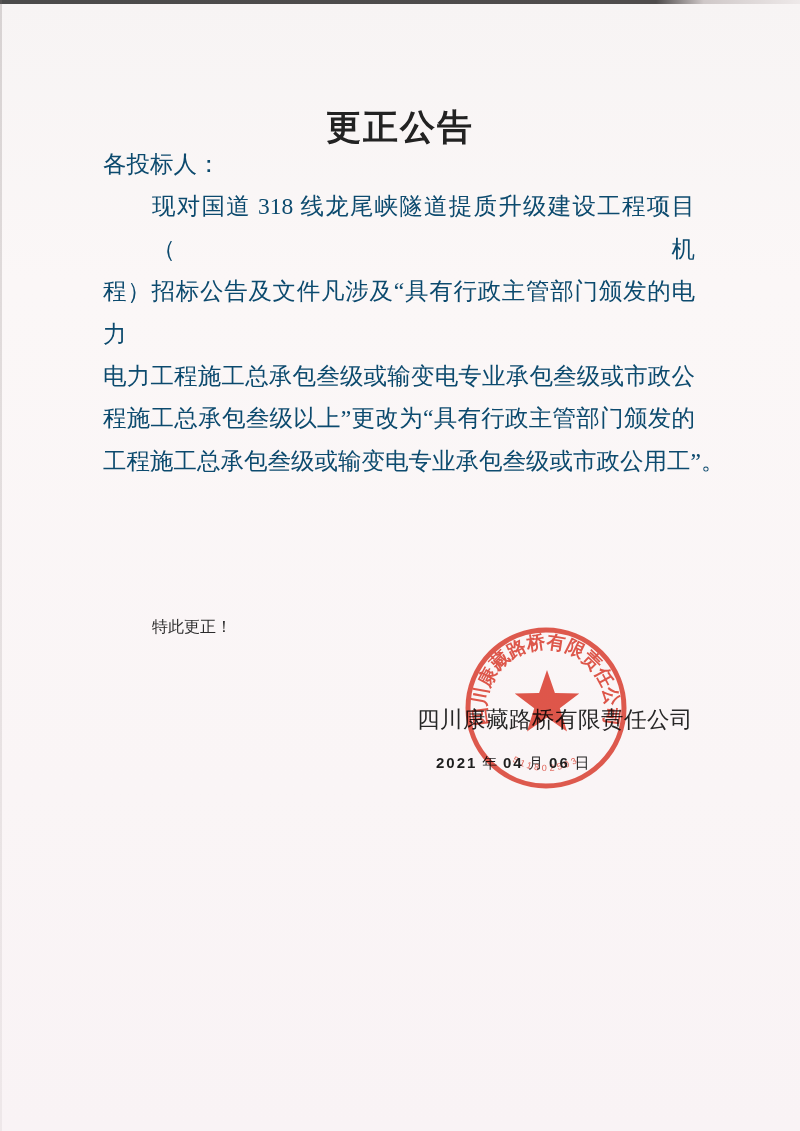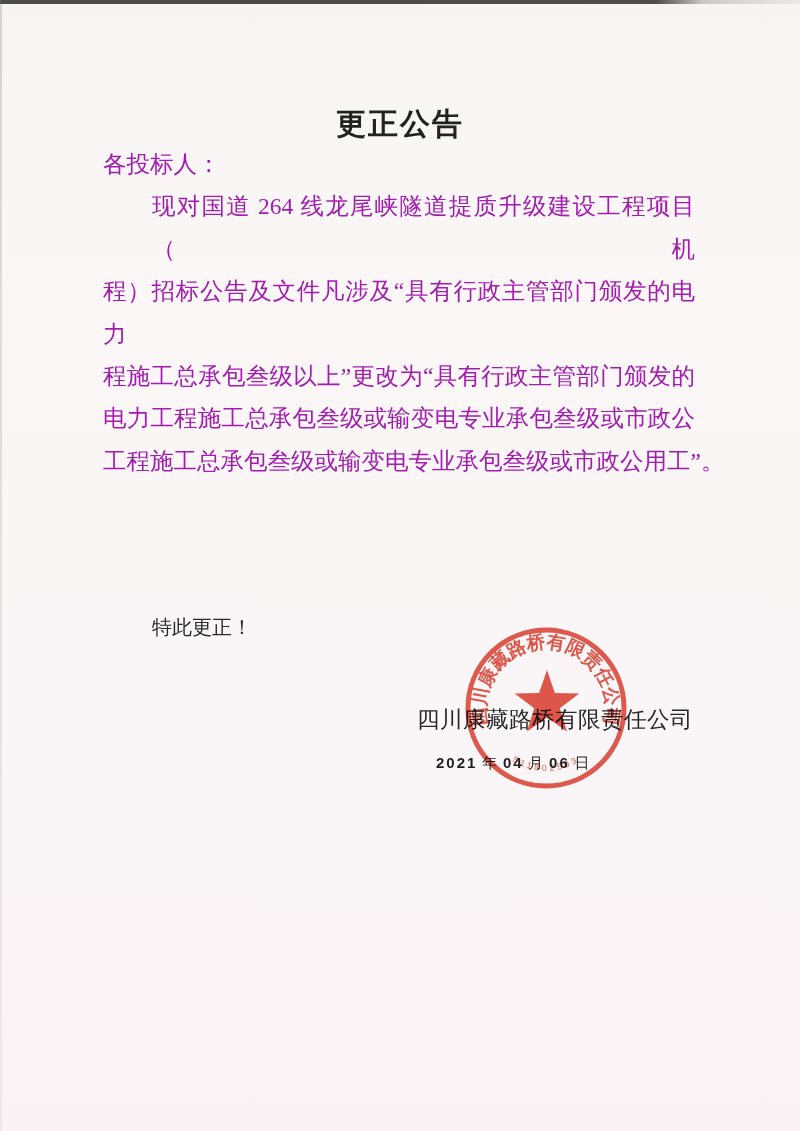--- a/index.html
+++ b/index.html
@@ -13,33 +13,33 @@
   .scan-edge-top {
     position: absolute; top: 0; left: 0; height: 4px; width: 800px;
     background: linear-gradient(90deg, #4b4b4b 0%, #4f4c4c 82%, #cfc8c8 88%, rgba(210,200,200,0.25) 100%);
   }
   .scan-edge-left {
     position: absolute; top: 0; left: 0; width: 2px; height: 1131px;
     background: linear-gradient(180deg, rgba(120,110,110,0.25), rgba(160,150,150,0.12));
   }
   .doc-title {
     position: absolute; top: 104px; left: 0; width: 800px;
-    text-align: center; font-size: 30px; font-weight: 700; letter-spacing: 2px;
+    text-align: center; font-size: 35px; font-weight: 700; letter-spacing: 2px;
     color: #222;
   }
   .doc-body {
     position: absolute; top: 143px; left: 103px; width: 592px;
-    font-size: 23.5px; line-height: 42.4px; color: #a21caf;
+    font-size: 23.5px; line-height: 42.4px; color: #0c4a6e;
   }
   .ln { width: 100%; white-space: nowrap; }
   .jst { text-align: justify; text-align-last: justify; text-justify: inter-character; white-space: normal; }
   .ind { padding-left: 49px; }
   .closing {
     position: absolute; top: 611px; left: 152px;
-    font-size: 20px; line-height: 32px; color: #2b2b2b;
+    font-size: 16px; line-height: 32px; color: #2b2b2b;
   }
   .company-name {
     position: absolute; top: 705px; left: 417px;
     font-size: 22.5px; line-height: 30px; letter-spacing: 0.5px;
     color: #262626; z-index: 2;
   }
   .date-line {
     position: absolute; top: 749px; left: 436px;
     font-size: 15px; line-height: 28px; color: #1f1f1f; z-index: 2;
     letter-spacing: 1px;
@@ -57,24 +57,24 @@
 </head>
 <body>
 
 <div class="scan-edge-top"></div>
 <div class="scan-edge-left"></div>
 
 <div class="doc-title">更正公告</div>
 
 <div class="doc-body">
   <div class="ln">各投标人：</div>
-  <div class="ln jst ind">现对国道 264 线龙尾峡隧道提质升级建设工程项目（机</div>
+  <div class="ln jst ind">现对国道 318 线龙尾峡隧道提质升级建设工程项目（机</div>
   <div class="ln jst">程）招标公告及文件凡涉及“具有行政主管部门颁发的电力</div>
+  <div class="ln jst">电力工程施工总承包叁级或输变电专业承包叁级或市政公</div>
   <div class="ln jst">程施工总承包叁级以上”更改为“具有行政主管部门颁发的</div>
-  <div class="ln jst">电力工程施工总承包叁级或输变电专业承包叁级或市政公</div>
   <div class="ln">工程施工总承包叁级或输变电专业承包叁级或市政公用工”。</div>
 </div>
 
 <div class="closing">特此更正！</div>
 
 <div class="company-name">四川康藏路桥有限责任公司</div>
 
 <div class="date-line"><span class="num">2021</span> <span>年</span> <span class="num">04</span> <span>月</span> <span class="num">06</span> <span>日</span></div>
 
 <div class="seal">

